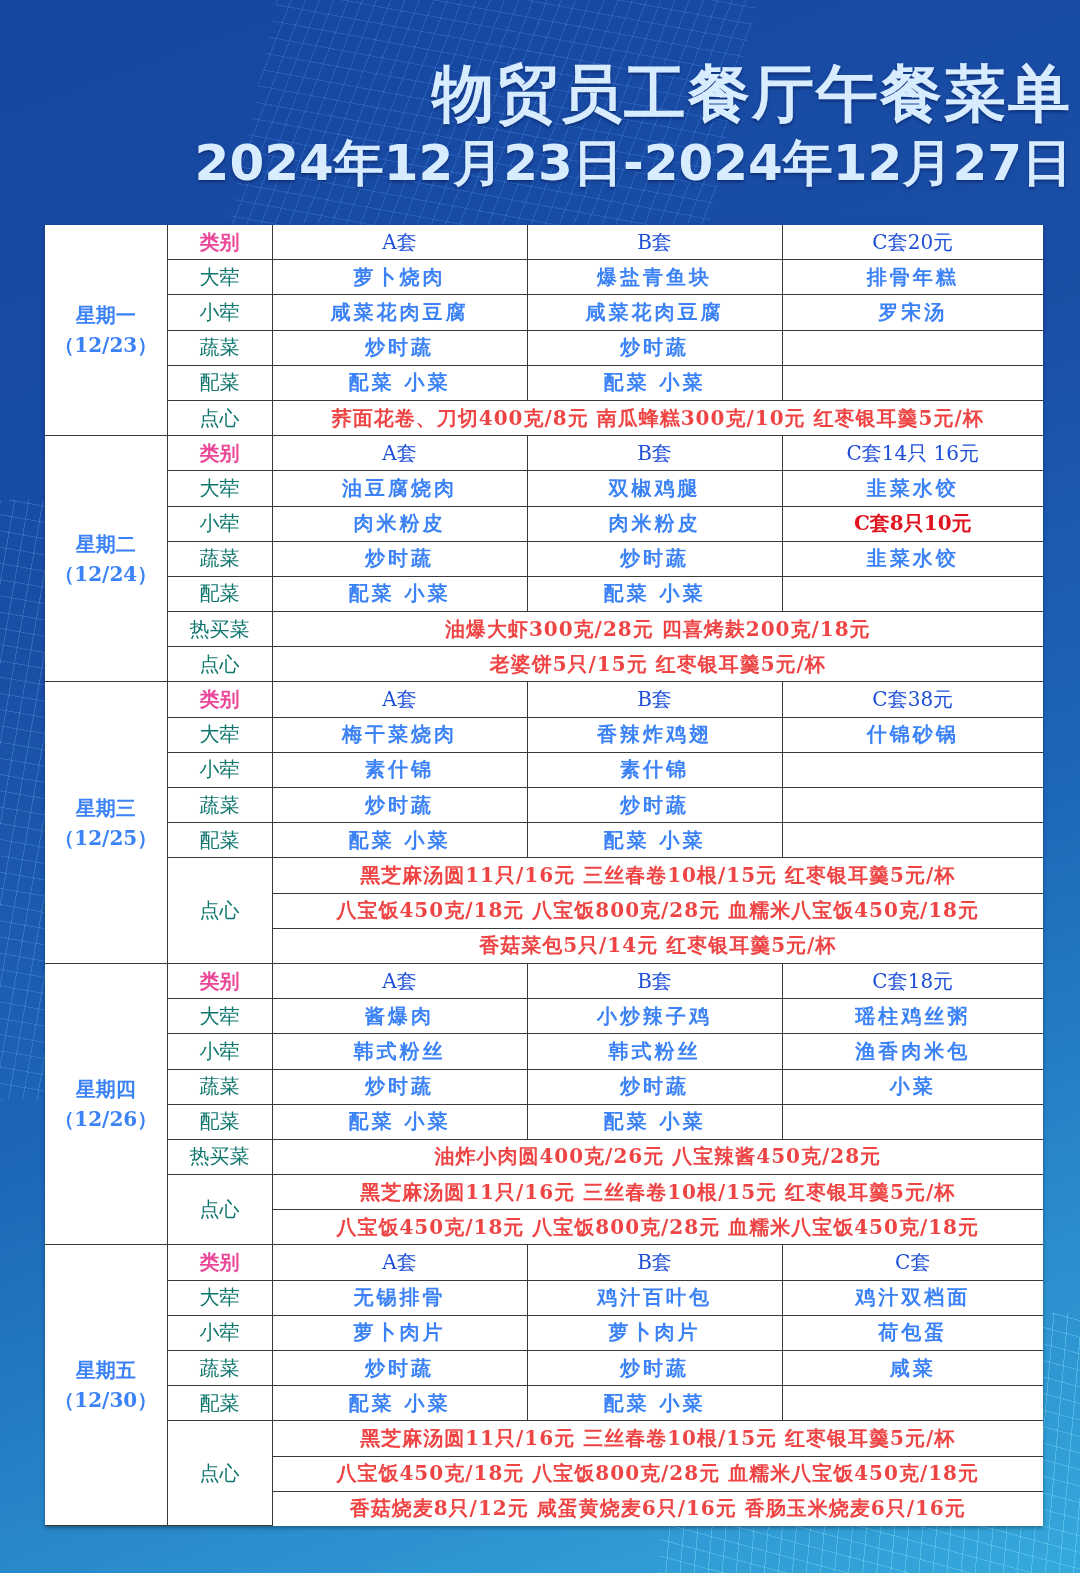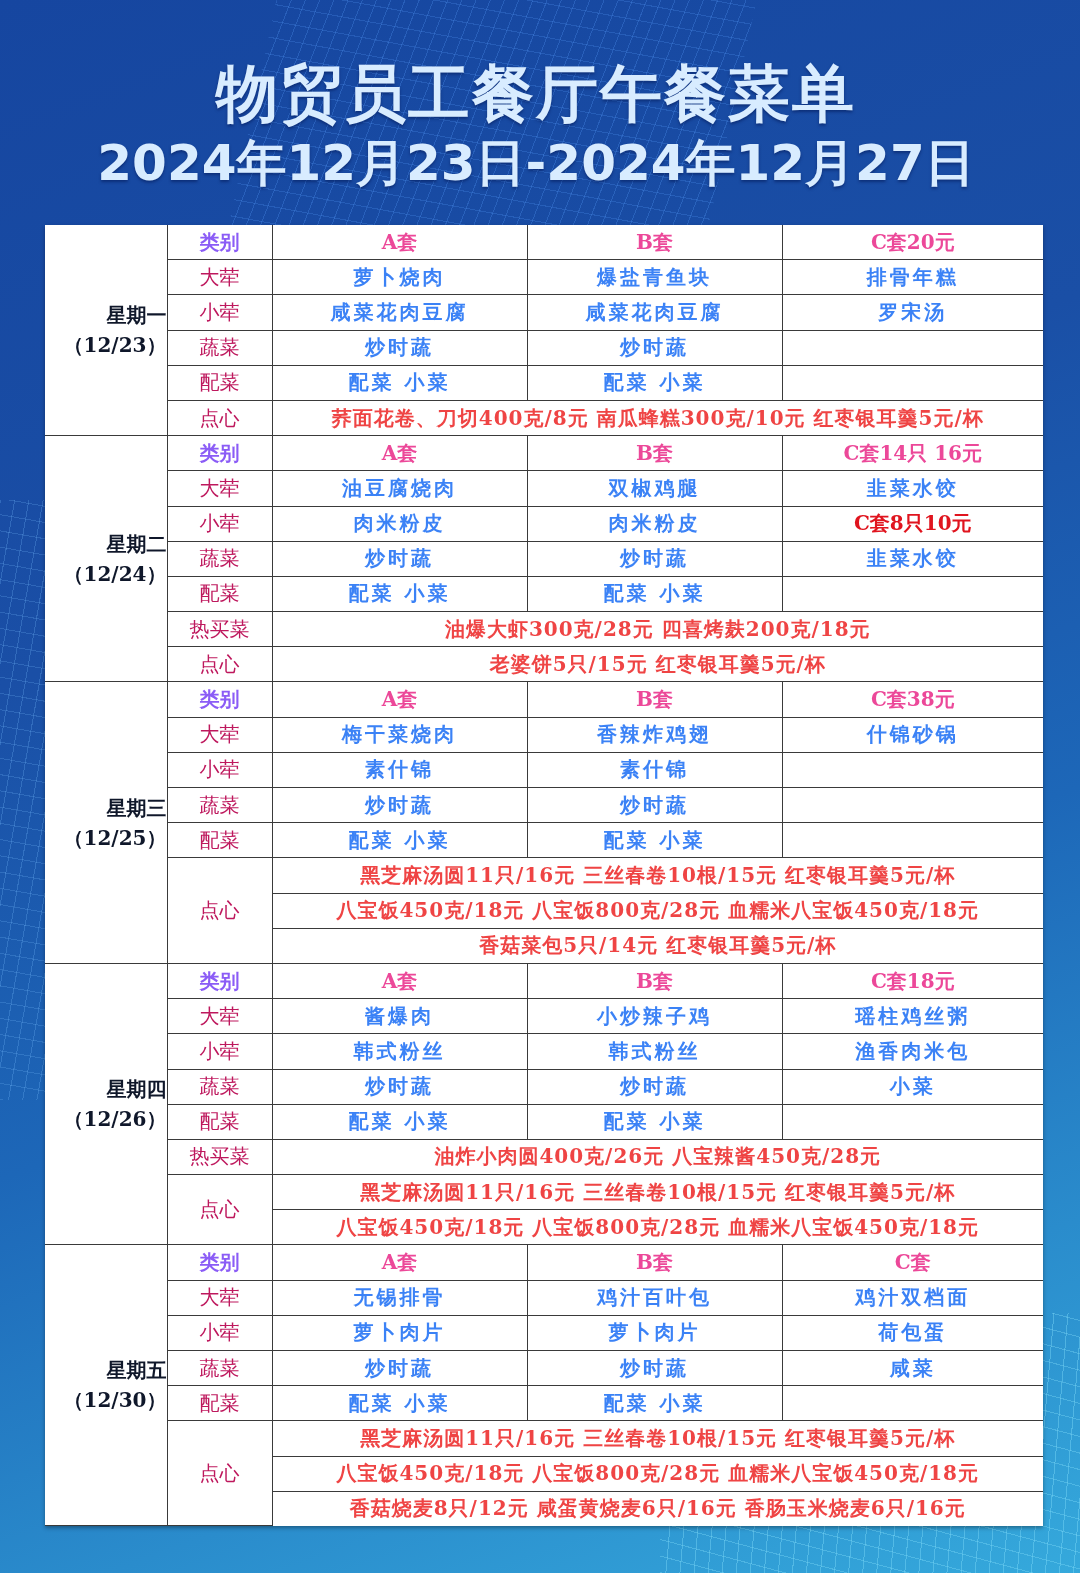--- a/index.html
+++ b/index.html
@@ -23,49 +23,49 @@
       repeating-linear-gradient(15deg, rgba(140,230,255,0.40) 0 1px, transparent 1px 16px);
     opacity: 0.8;
   }
   .bg-left-grid {
     position: absolute; left: 0; top: 500px; width: 120px; height: 600px;
     background:
       repeating-linear-gradient(100deg, rgba(120,190,255,0.25) 0 1px, transparent 1px 14px),
       repeating-linear-gradient(10deg, rgba(120,190,255,0.22) 0 1px, transparent 1px 16px);
   }
   .title {
-    position: absolute; left: 0; width: 1072px; text-align: center;
+    position: absolute; left: 0; width: 1072px; text-align: right;
     color: #d8ecff; font-family: "DejaVu Sans", "Liberation Sans", sans-serif;
     font-weight: bold; letter-spacing: 2px;
     text-shadow: 0 2px 3px rgba(0,20,80,0.5);
   }
   .title.main { top: 52px; font-size: 62px; }
   .title.sub { top: 130px; font-size: 50px; letter-spacing: 0px; }
 
   table.menu {
     position: absolute; left: 45px; top: 225px; width: 998px;
     border-collapse: collapse; background: #ffffff;
     box-shadow: 0 2px 4px rgba(0,0,0,0.35);
     table-layout: fixed;
   }
   table.menu td {
     border: 1.5px solid #3a3a3a; height: 34.2px; padding: 0;
     text-align: center; vertical-align: middle; font-size: 20px;
     white-space: nowrap; overflow: hidden;
   }
   table.menu td.day {
     border-left: none; border-top: 1.5px solid #3a3a3a;
-    font-size: 20px; color: #0f172a; font-weight: bold; line-height: 30px; text-align: right;
+    font-size: 20px; color: #3b82f6; font-weight: bold; line-height: 30px;
   }
   table.menu tr:first-child td { border-top: none; }
   table.menu td:last-child { border-right: none; }
   table.menu tr.last td { border-bottom: none; }
-  td.cat { color: #be185d; font-family: "DejaVu Serif", "Liberation Serif", serif; }
-  td.cat.head { font-weight: bold; color: #8b5cf6; }
-  td.set { color: #ec4899; font-weight: bold; }
+  td.cat { color: #0f766e; font-family: "DejaVu Serif", "Liberation Serif", serif; }
+  td.cat.head { font-weight: bold; color: #ec4899; }
+  td.set { color: #1d4ed8; font-weight: normal; }
   td.dish { color: #3b82f6; font-weight: bold; letter-spacing: 3px; }
   td.wide { color: #ef4444; font-weight: bold; letter-spacing: 1px; font-size: 19px; }
   td.red { color: #e0141e; font-weight: bold; letter-spacing: 0px; margin-top: 45px; }
 </style>
 </head>
 <body>
 
 <div class="bg-grid"></div>
 <div class="bg-left-grid"></div>
 <div class="bg-grid2"></div>

